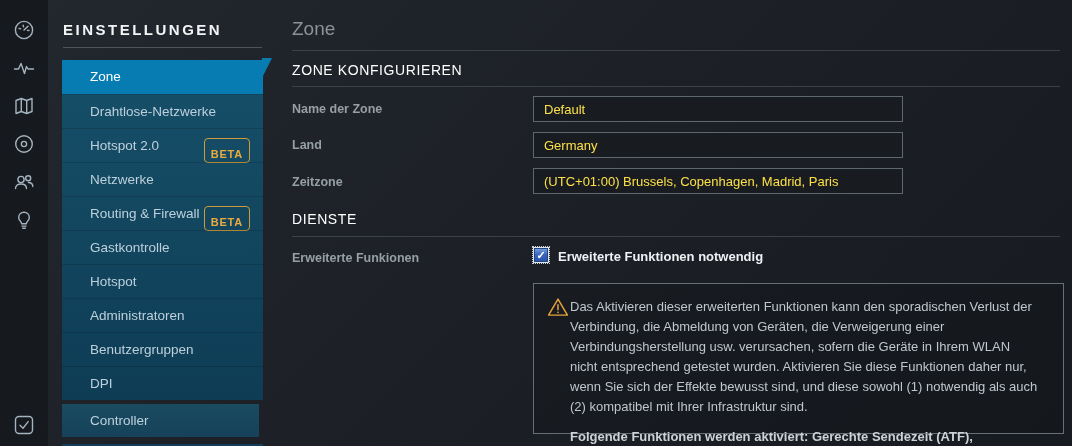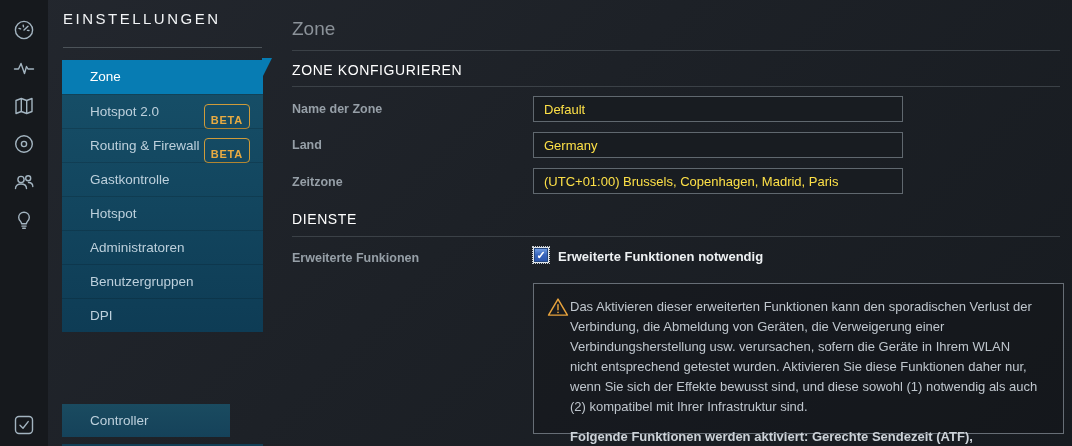--- a/index.html
+++ b/index.html
@@ -15,22 +15,22 @@
     position:absolute; left:0; top:0; width:48px; height:446px;
     background:#16191d; display:flex; flex-direction:column; align-items:center;
     padding-top:19px; gap:16px;
   }
   .rail-icon { width:22px; height:22px; display:block; cursor:pointer; }
   .rail-icon svg { width:22px; height:22px; display:block; }
   .rail-bottom { position:absolute; bottom:10px; left:13px; }
 
   
   .settings-title {
-    position:absolute; left:63px; top:10px; width:200px;
-    color:#f2f4f6; font-size:15px; font-weight:normal; letter-spacing:2.5px;
+    position:absolute; left:63px; top:21px; width:200px;
+    color:#f2f4f6; font-size:15px; font-weight:bold; letter-spacing:2.5px;
   }
   .settings-underline {
     position:absolute; left:63px; top:47px; width:199px; height:1px; background:#4c5359;
   }
   .menu-main {
     position:absolute; left:62px; top:60px; width:201px;
     background:linear-gradient(180deg,#175069 0%, #0e3c55 100%);
   }
   .menu-item {
     height:34px; line-height:34px; padding-left:28px;
@@ -41,21 +41,21 @@
   .menu-item.selected::after {
     content:""; position:absolute; right:-9px; top:-2px; width:0; height:0;
     border-top:20px solid #077cb3; border-right:10px solid transparent;
   }
   .beta {
     float:right; margin:9px 13px 0 0; padding:10px 6px 2px;
     border:1px solid #cf9b3a; border-radius:4px;
     color:#e8ab42; font-size:11px; font-weight:bold; letter-spacing:0.8px; line-height:1;
   }
   .menu-secondary {
-    position:absolute; left:62px; top:404px; width:168px; height:33px;
+    position:absolute; left:62px; top:404px; width:197px; height:33px;
     background:linear-gradient(180deg,#1a4b60 0%, #15425a 100%);
   }
   .menu-secondary .menu-item { height:33px; line-height:33px; }
   .menu-sliver {
     position:absolute; left:62px; top:444px; width:201px; height:2px; background:#123f56;
   }
 
   
   .page-title { position:absolute; left:292px; top:18px; font-size:19px; font-weight:400; color:#8b9299; }
   .rule { position:absolute; left:292px; width:768px; height:1px; background:#3b4147; }
@@ -159,21 +159,23 @@
         <polyline points="7,11.3 10,14.2 15.2,7.6"></polyline>
       </svg>
     </span>
   </div>
 
   <div class="settings-title">EINSTELLUNGEN</div>
   <div class="settings-underline"></div>
 
   <div class="menu-main">
     <div class="menu-item selected"><span>Zone</span></div>
+    <div class="menu-item"><span>Drahtlose-Netzwerke</span></div>
     <div class="menu-item"><span class="beta">BETA</span><span>Hotspot 2.0</span></div>
+    <div class="menu-item"><span>Netzwerke</span></div>
     <div class="menu-item"><span class="beta">BETA</span><span>Routing &amp; Firewall</span></div>
     <div class="menu-item"><span>Gastkontrolle</span></div>
     <div class="menu-item"><span>Hotspot</span></div>
     <div class="menu-item"><span>Administratoren</span></div>
     <div class="menu-item"><span>Benutzergruppen</span></div>
     <div class="menu-item"><span>DPI</span></div>
   </div>
 
   <div class="menu-secondary">
     <div class="menu-item"><span>Controller</span></div>

